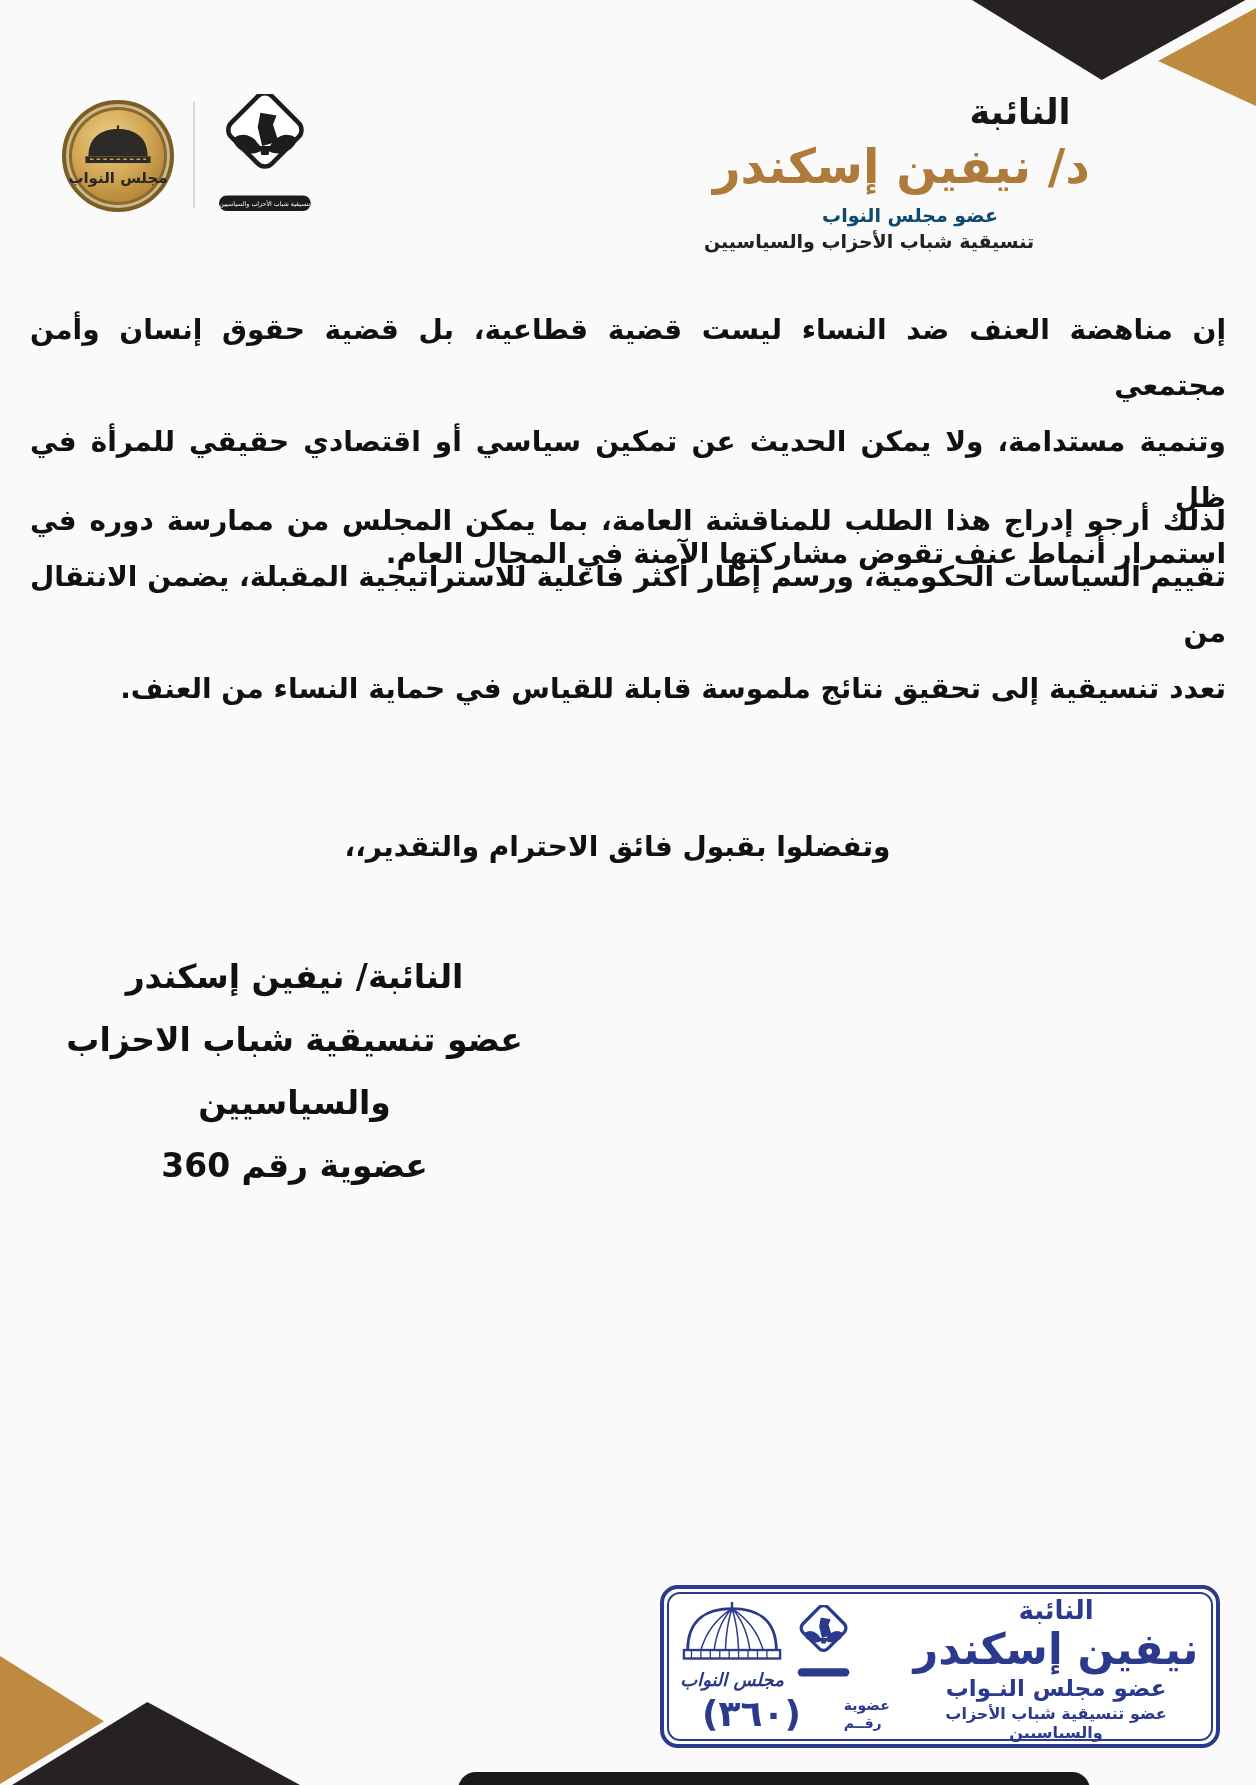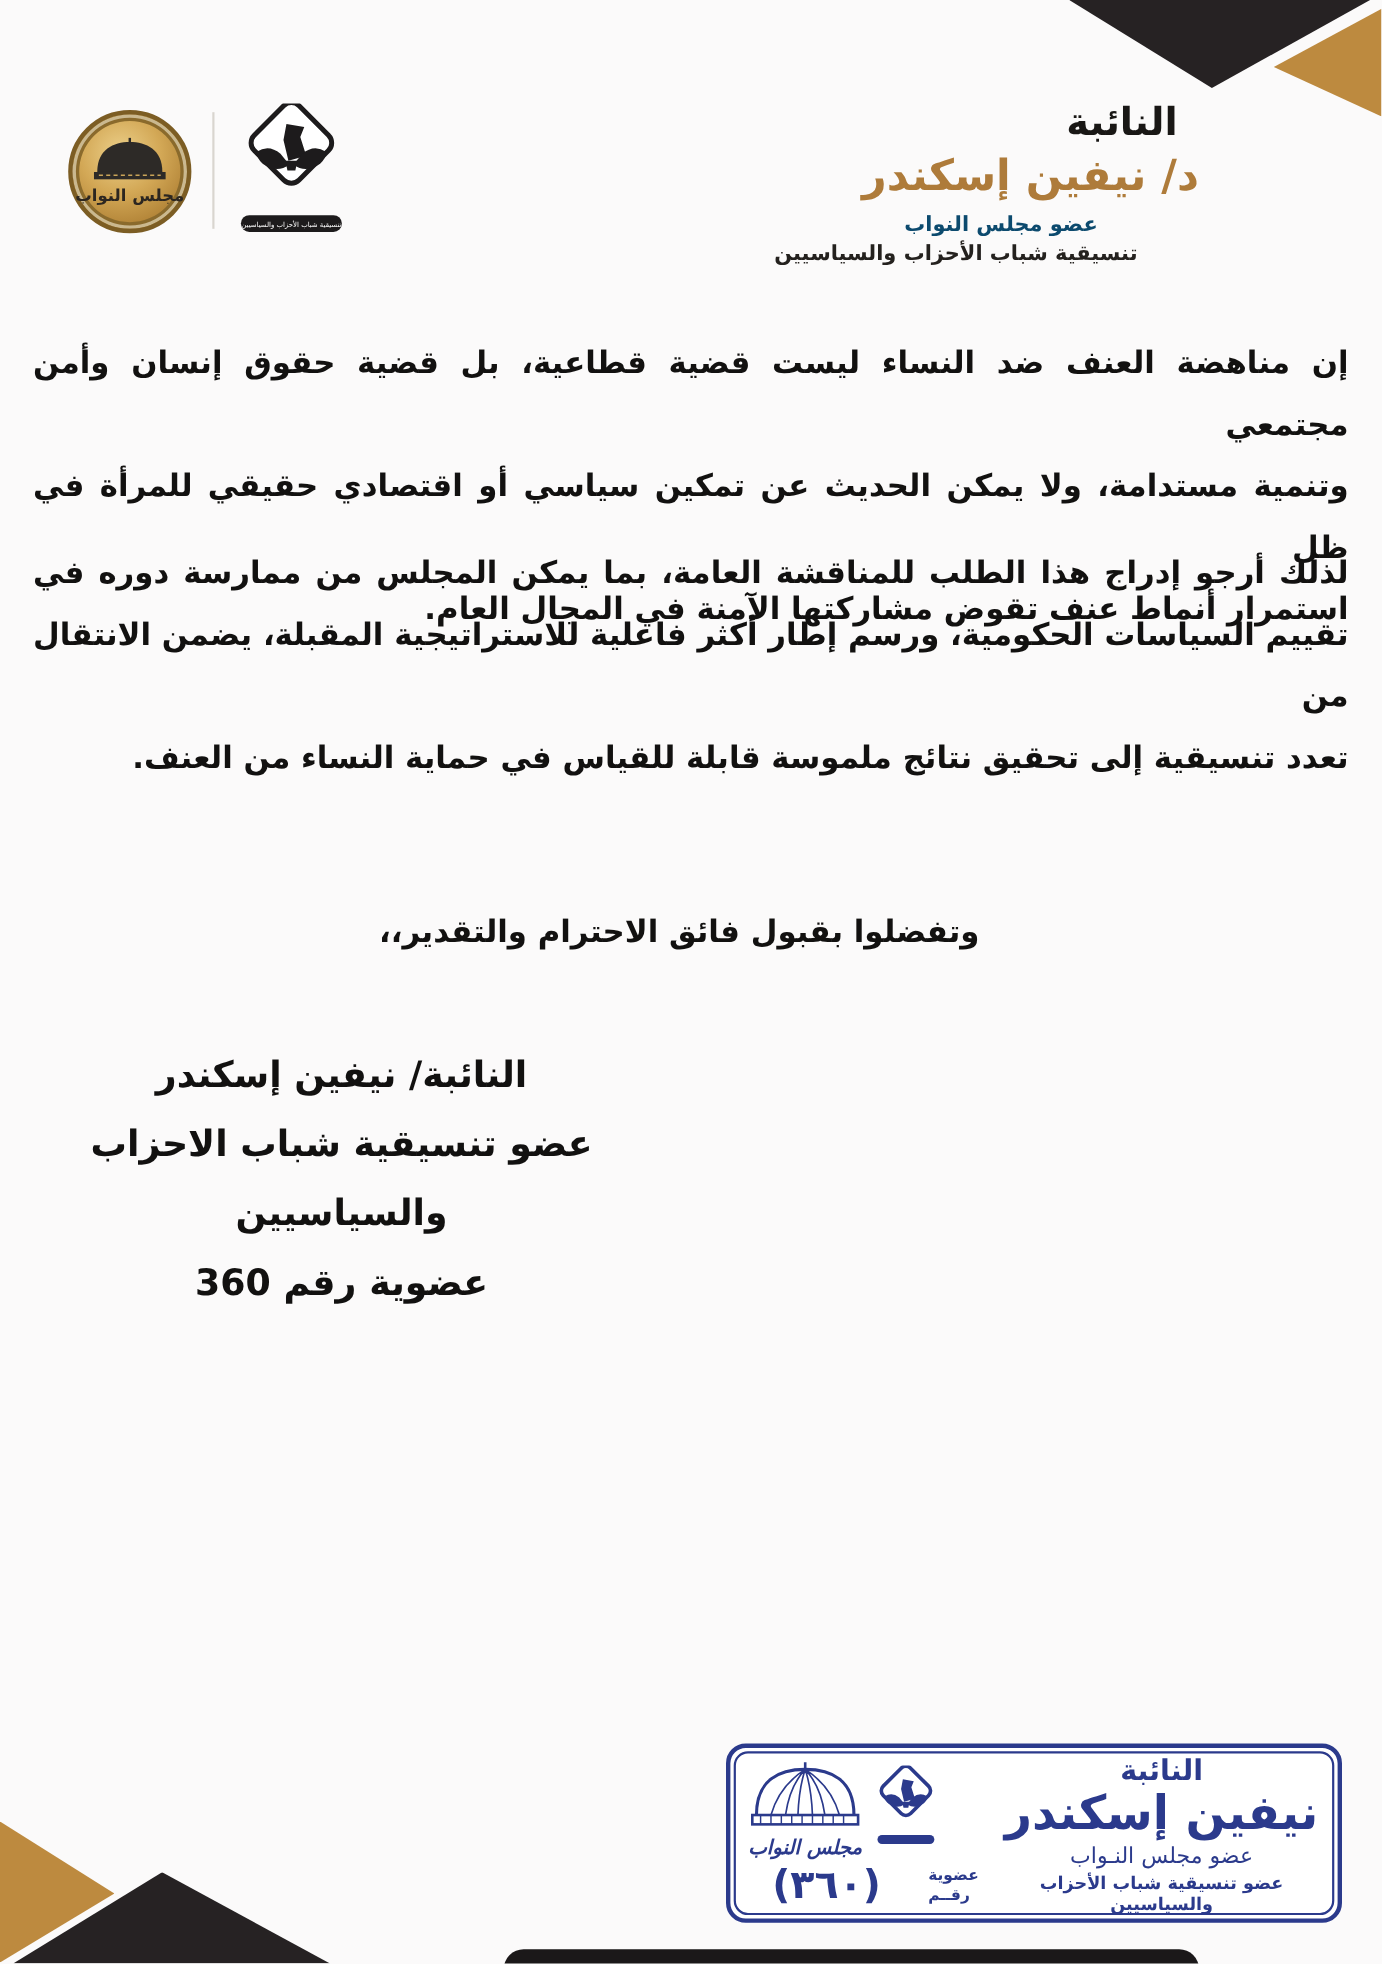--- a/index.html
+++ b/index.html
@@ -30,46 +30,46 @@
     border:4px solid #7c5d24; box-shadow:inset 0 0 0 3px rgba(255,248,225,.55), inset 0 0 0 6px #8a6a2c;
     display:flex; flex-direction:column; align-items:center; justify-content:center; }
   .medallion-label { font-size:15px; font-weight:bold; color:#2c2620; margin-top:2px; }
   .logo-sep { left:193px; top:102px; width:2px; height:106px; background:#d9d5cf; }
   .logo-coord { left:210px; top:94px; width:108px; height:124px; }
 
   
   .header-text { right:166px; top:92px; width:470px; text-align:right; direction:rtl; }
   .h-title { font-size:35px; font-weight:bold; color:#191715; padding-left:50px;
              text-align:center; width:190px; margin-right:0; margin-left:auto; }
-  .h-name  { font-size:39px; font-weight:bold; color:#ae7b3a; margin-top:6px; letter-spacing:-1px; }
+  .h-name  { font-size:48px; font-weight:bold; color:#ae7b3a; margin-top:6px; letter-spacing:-1px; }
   .h-role1 { font-size:19px; font-weight:600; color:#0c4a6e; margin-top:10px; padding-left:110px; text-align:center; }
   .h-role2 { font-size:19px; font-weight:600; color:#24211e; margin-top:4px; padding-left:28px; text-align:center; }
 
   
   .para { left:30px; width:1196px; direction:rtl; font-size:28px; font-weight:bold;
           line-height:56px; color:#121110; }
   .para > div { text-align:justify; text-align-last:justify; }
   .para > div:last-child { text-align-last:right; }
   .p1 { top:302px; }
   .p2 { top:493px; }
   .closing { left:0; top:830px; width:1235px; direction:rtl; text-align:center;
              font-size:28px; font-weight:bold; color:#121110; }
-  .signature { left:28px; top:945px; width:565px; direction:rtl; text-align:center;
+  .signature { left:12px; top:945px; width:565px; direction:rtl; text-align:center;
                font-size:33px; font-weight:bold; color:#121110; }
   .signature > div { line-height:63px; }
 
   
   .stamp { left:660px; top:1585px; width:560px; height:163px; background:#fff;
            border:4px solid #2b3a8c; border-radius:18px; }
   .stamp-inner { position:absolute; inset:3px; border:2px solid #2b3a8c; border-radius:13px; }
   .stamp-right { position:absolute; right:10px; top:6px; width:300px; text-align:center;
                  direction:rtl; color:#2b3a8c; }
   .s-title { font-size:26px; font-weight:bold; }
   .s-name  { font-size:43px; font-weight:bold; line-height:48px; }
-  .s-role1 { font-size:20px; font-weight:normal; margin-top:2px; }
+  .s-role1 { font-size:23px; font-weight:bold; margin-top:2px; }
   .s-role2 { font-size:16px; font-weight:bold; margin-top:3px; }
   .stamp-dome { position:absolute; left:16px; top:12px; width:104px; height:66px; }
   .stamp-coord { position:absolute; left:126px; top:16px; width:66px; height:78px; }
   .stamp-majles { position:absolute; left:8px; top:80px; width:120px; text-align:center;
                   direction:rtl; font-size:18px; font-weight:bold; font-style:italic; color:#2b3a8c; }
   .stamp-membership { position:absolute; left:38px; top:104px; display:flex; align-items:center;
                       direction:ltr; color:#2b3a8c;gap:35px; }
   .s-number { font-size:36px; font-weight:bold; letter-spacing:1px; }
   .s-mem-words { display:flex; flex-direction:column; align-items:flex-start; margin-left:8px;
                  font-size:14px; font-weight:bold; line-height:18px; }

